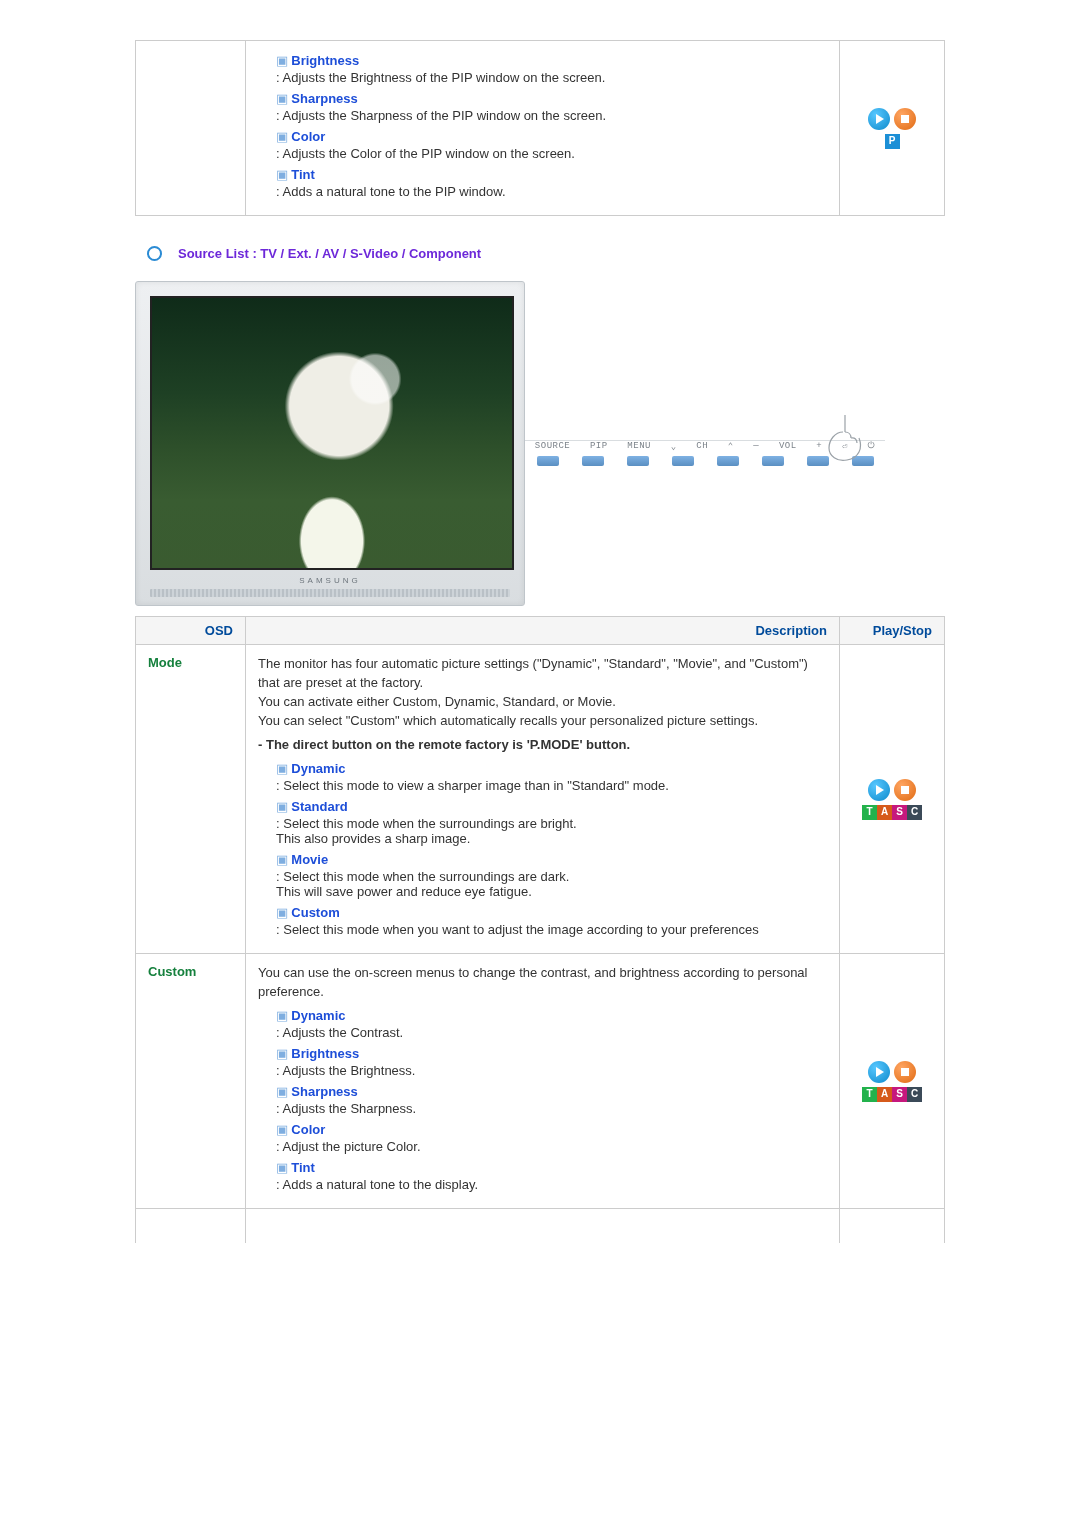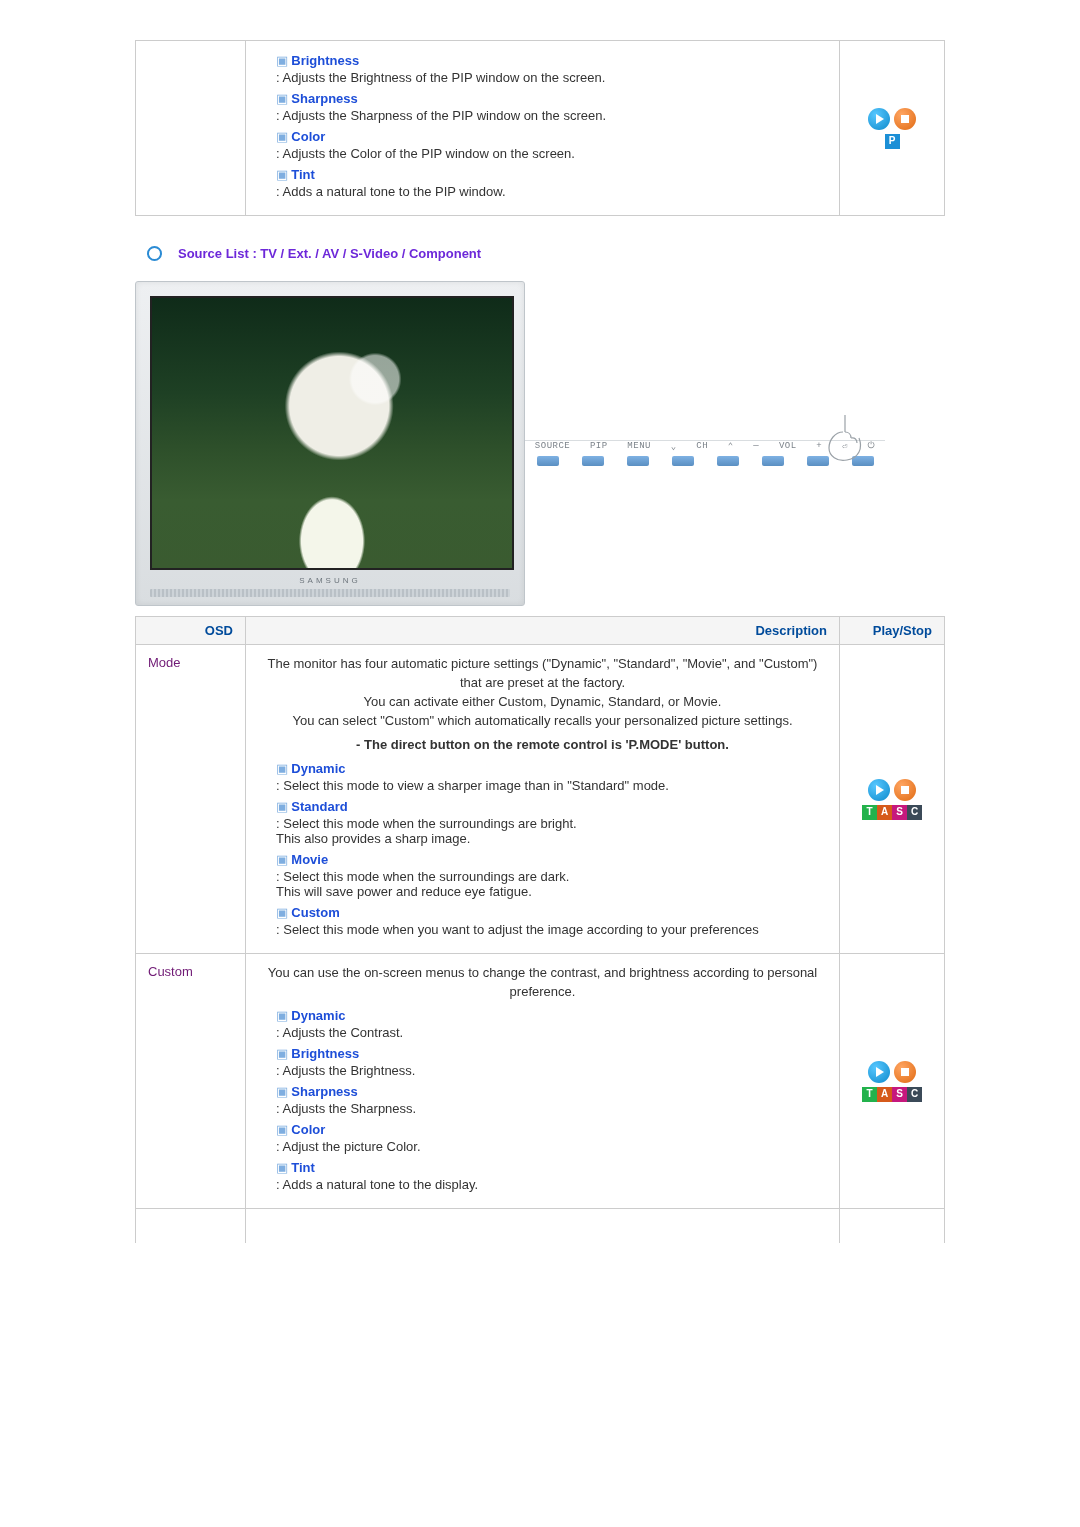--- a/index.html
+++ b/index.html
@@ -154,21 +154,21 @@
   .b-s { background: #c6187d; }
   .b-c { background: #3b4a58; }
   .hdr-row th {
     background: #f5f5f5;
     text-align: right;
     padding: 6px 12px;
     font-size: 13px;
     color: #004b9b;
     border: 1px solid #ccc;
   }
-  .osd-col { width: 85px; font-weight: normal; color: #701a75; margin-top: 20px; }
+  .osd-col { width: 85px; font-weight: bold; color: #15803d; margin-top: 20px; }
   .play-cluster {
     display: inline-block;
     line-height: 0;
   }
   .pc-row1 { display: flex; gap: 4px; justify-content: center; }
   .circ {
     width: 22px;
     height: 22px;
     border-radius: 50%;
     display: flex;
@@ -184,21 +184,21 @@
   .sq {
     width: 15px;
     height: 15px;
     font-size: 10px;
     font-weight: bold;
     color: #fff;
     display: flex;
     align-items: center;
     justify-content: center;
   }
-  .desc-para { margin: 0 0 6px 0; line-height: 1.45; text-align: center; }
+  .desc-para { margin: 0 0 6px 0; line-height: 1.45; }
   .bold-line { font-weight: bold; }
 </style>
 </head>
 <body>
 
 <div class="page">
 
   <table class="outer">
     <tbody>
         <tr>
@@ -284,21 +284,21 @@
       <th>Description</th>
       <th style="width:80px">Play/Stop</th>
     </tr>
 
     <tr>
       <td class="osd-col">Mode</td>
       <td>
         <p class="desc-para" style="white-space:pre-line">The monitor has four automatic picture settings ("Dynamic", "Standard", "Movie", and "Custom") that are preset at the factory.
 You can activate either Custom, Dynamic, Standard, or Movie.
 You can select "Custom" which automatically recalls your personalized picture settings.</p>
-        <p class="desc-para bold-line">- The direct button on the remote control is 'P.MODE' button.</p>
+        <p class="desc-para bold-line">- The direct button on the remote factory is 'P.MODE' button.</p>
 
         <div class="bullet-item"><span class="bl">▣</span><span class="ttl">Dynamic</span></div>
         <div class="bullet-desc" style="white-space:pre-line">: Select this mode to view a sharper image than in "Standard" mode.</div>
         <div class="bullet-item"><span class="bl">▣</span><span class="ttl">Standard</span></div>
         <div class="bullet-desc" style="white-space:pre-line">: Select this mode when the surroundings are bright.
 This also provides a sharp image.</div>
         <div class="bullet-item"><span class="bl">▣</span><span class="ttl">Movie</span></div>
         <div class="bullet-desc" style="white-space:pre-line">: Select this mode when the surroundings are dark.
 This will save power and reduce eye fatigue.</div>
         <div class="bullet-item"><span class="bl">▣</span><span class="ttl">Custom</span></div>

